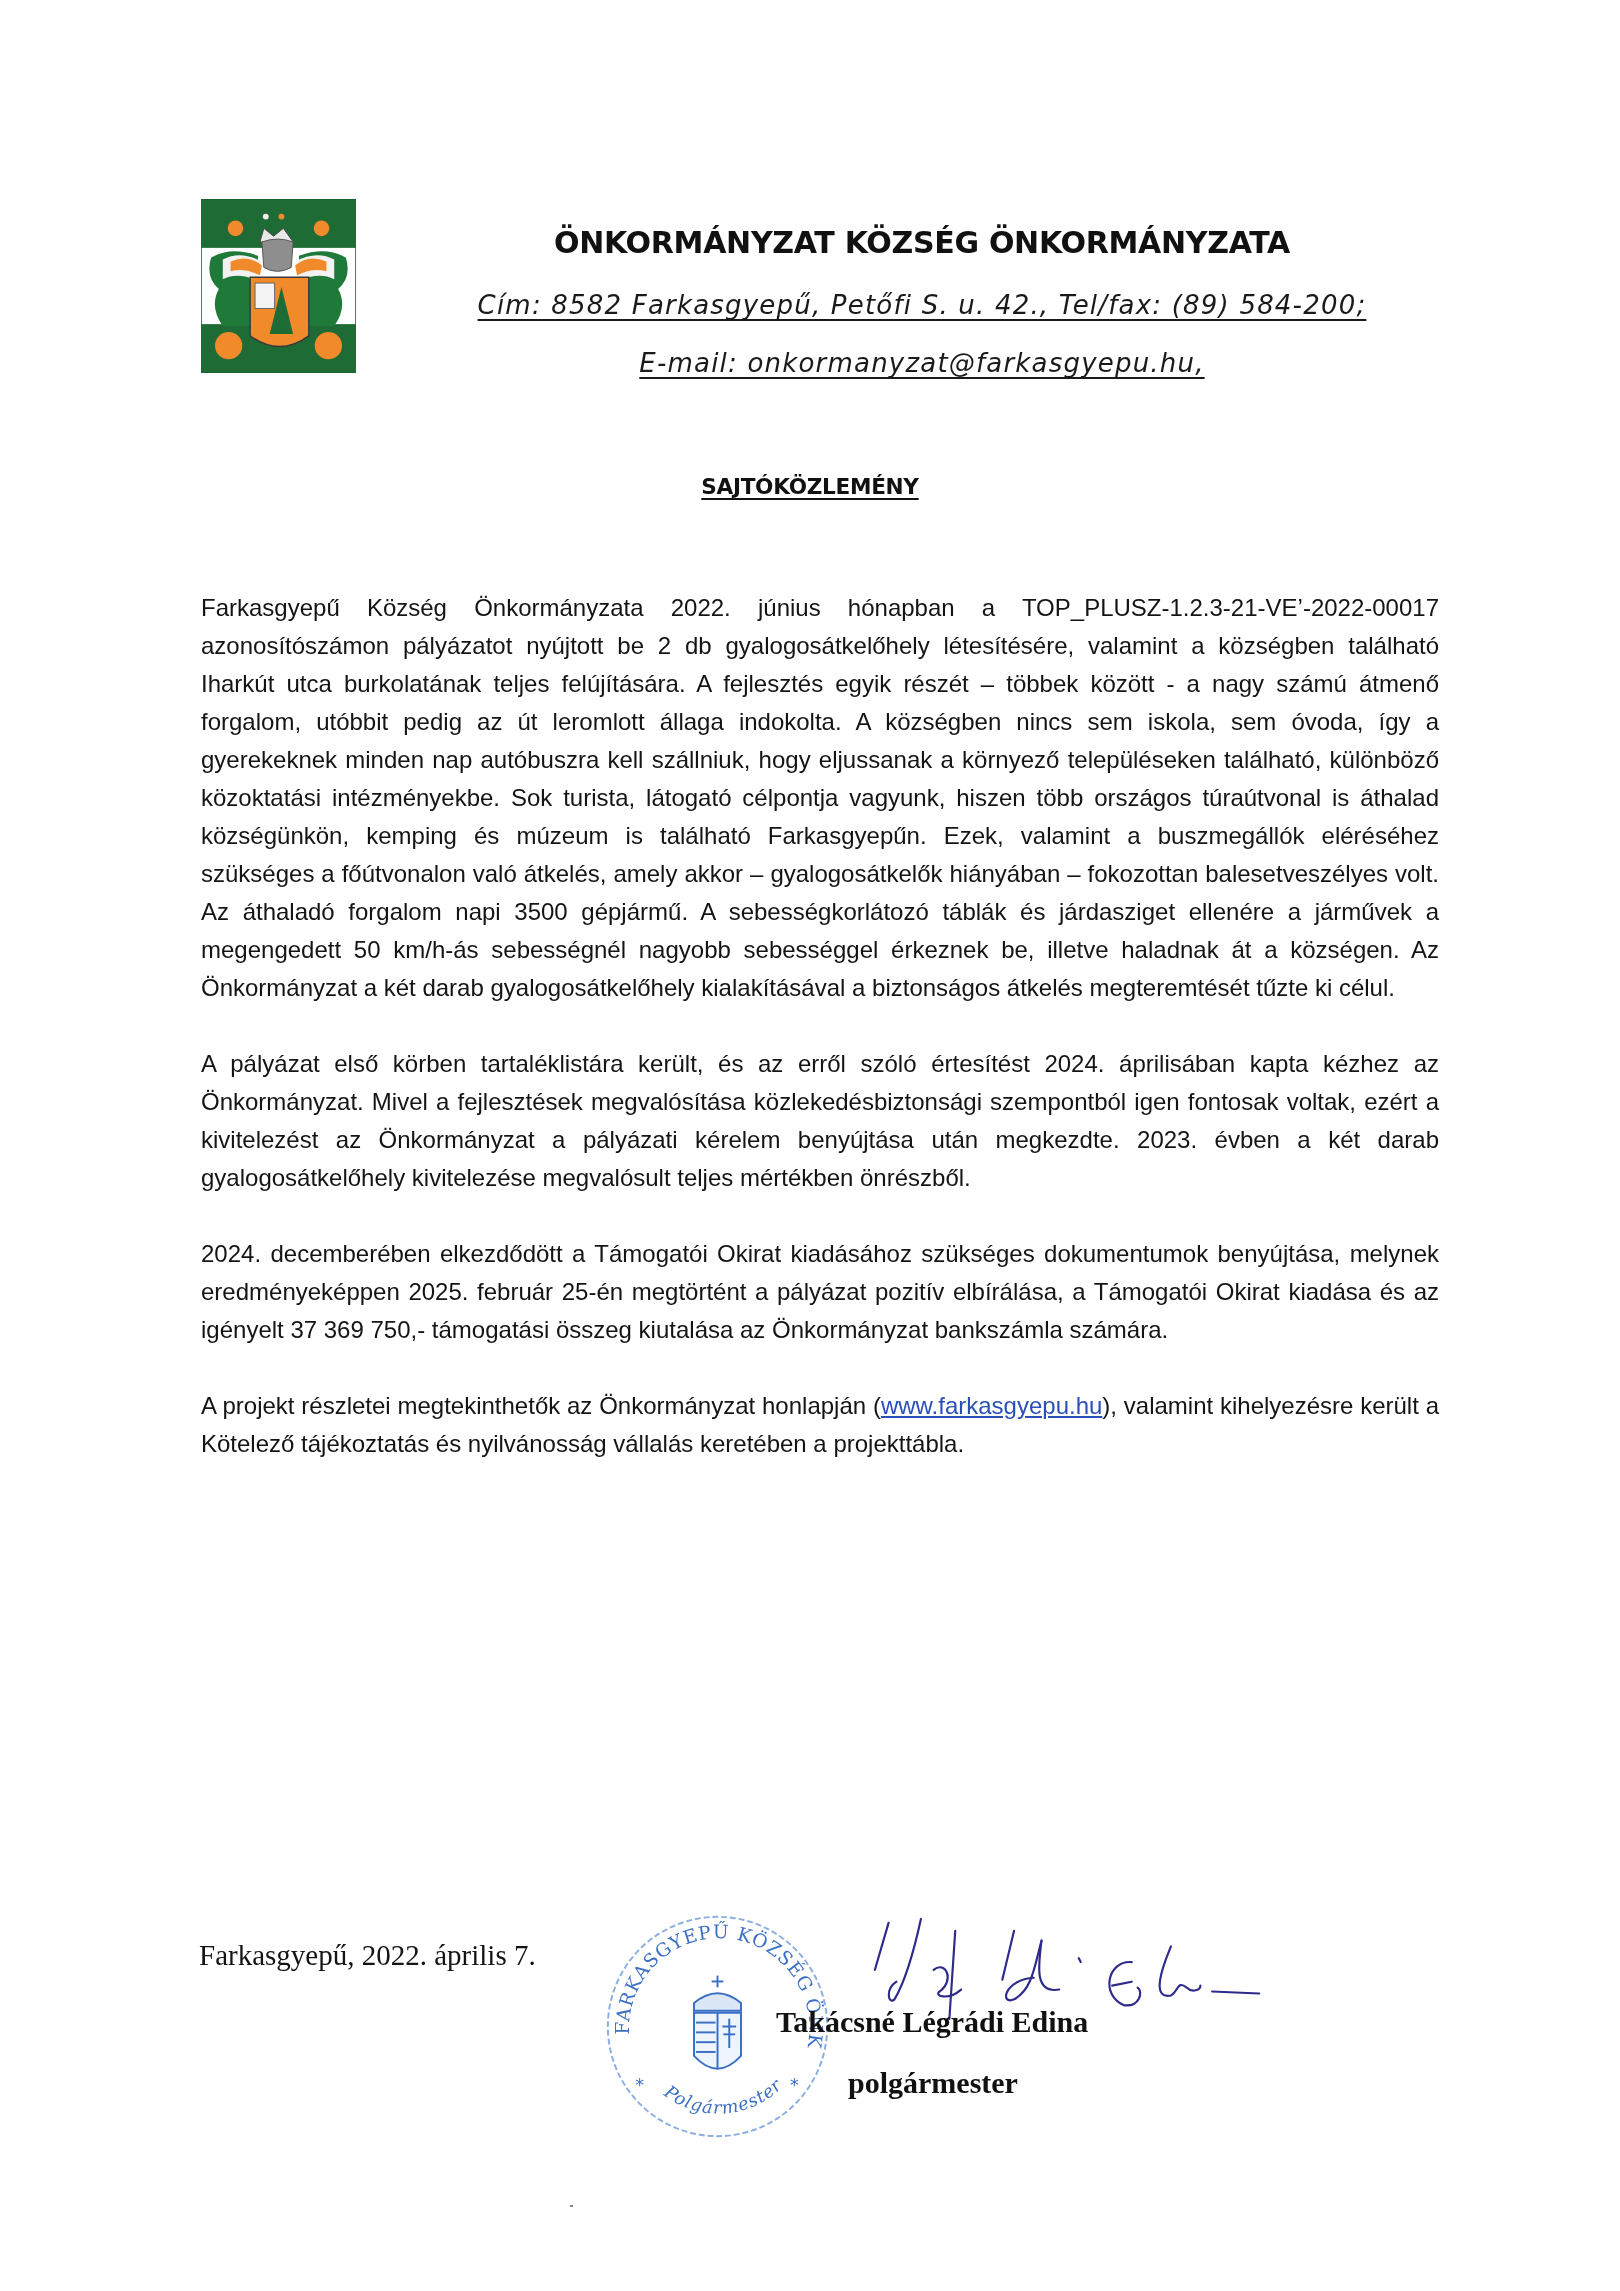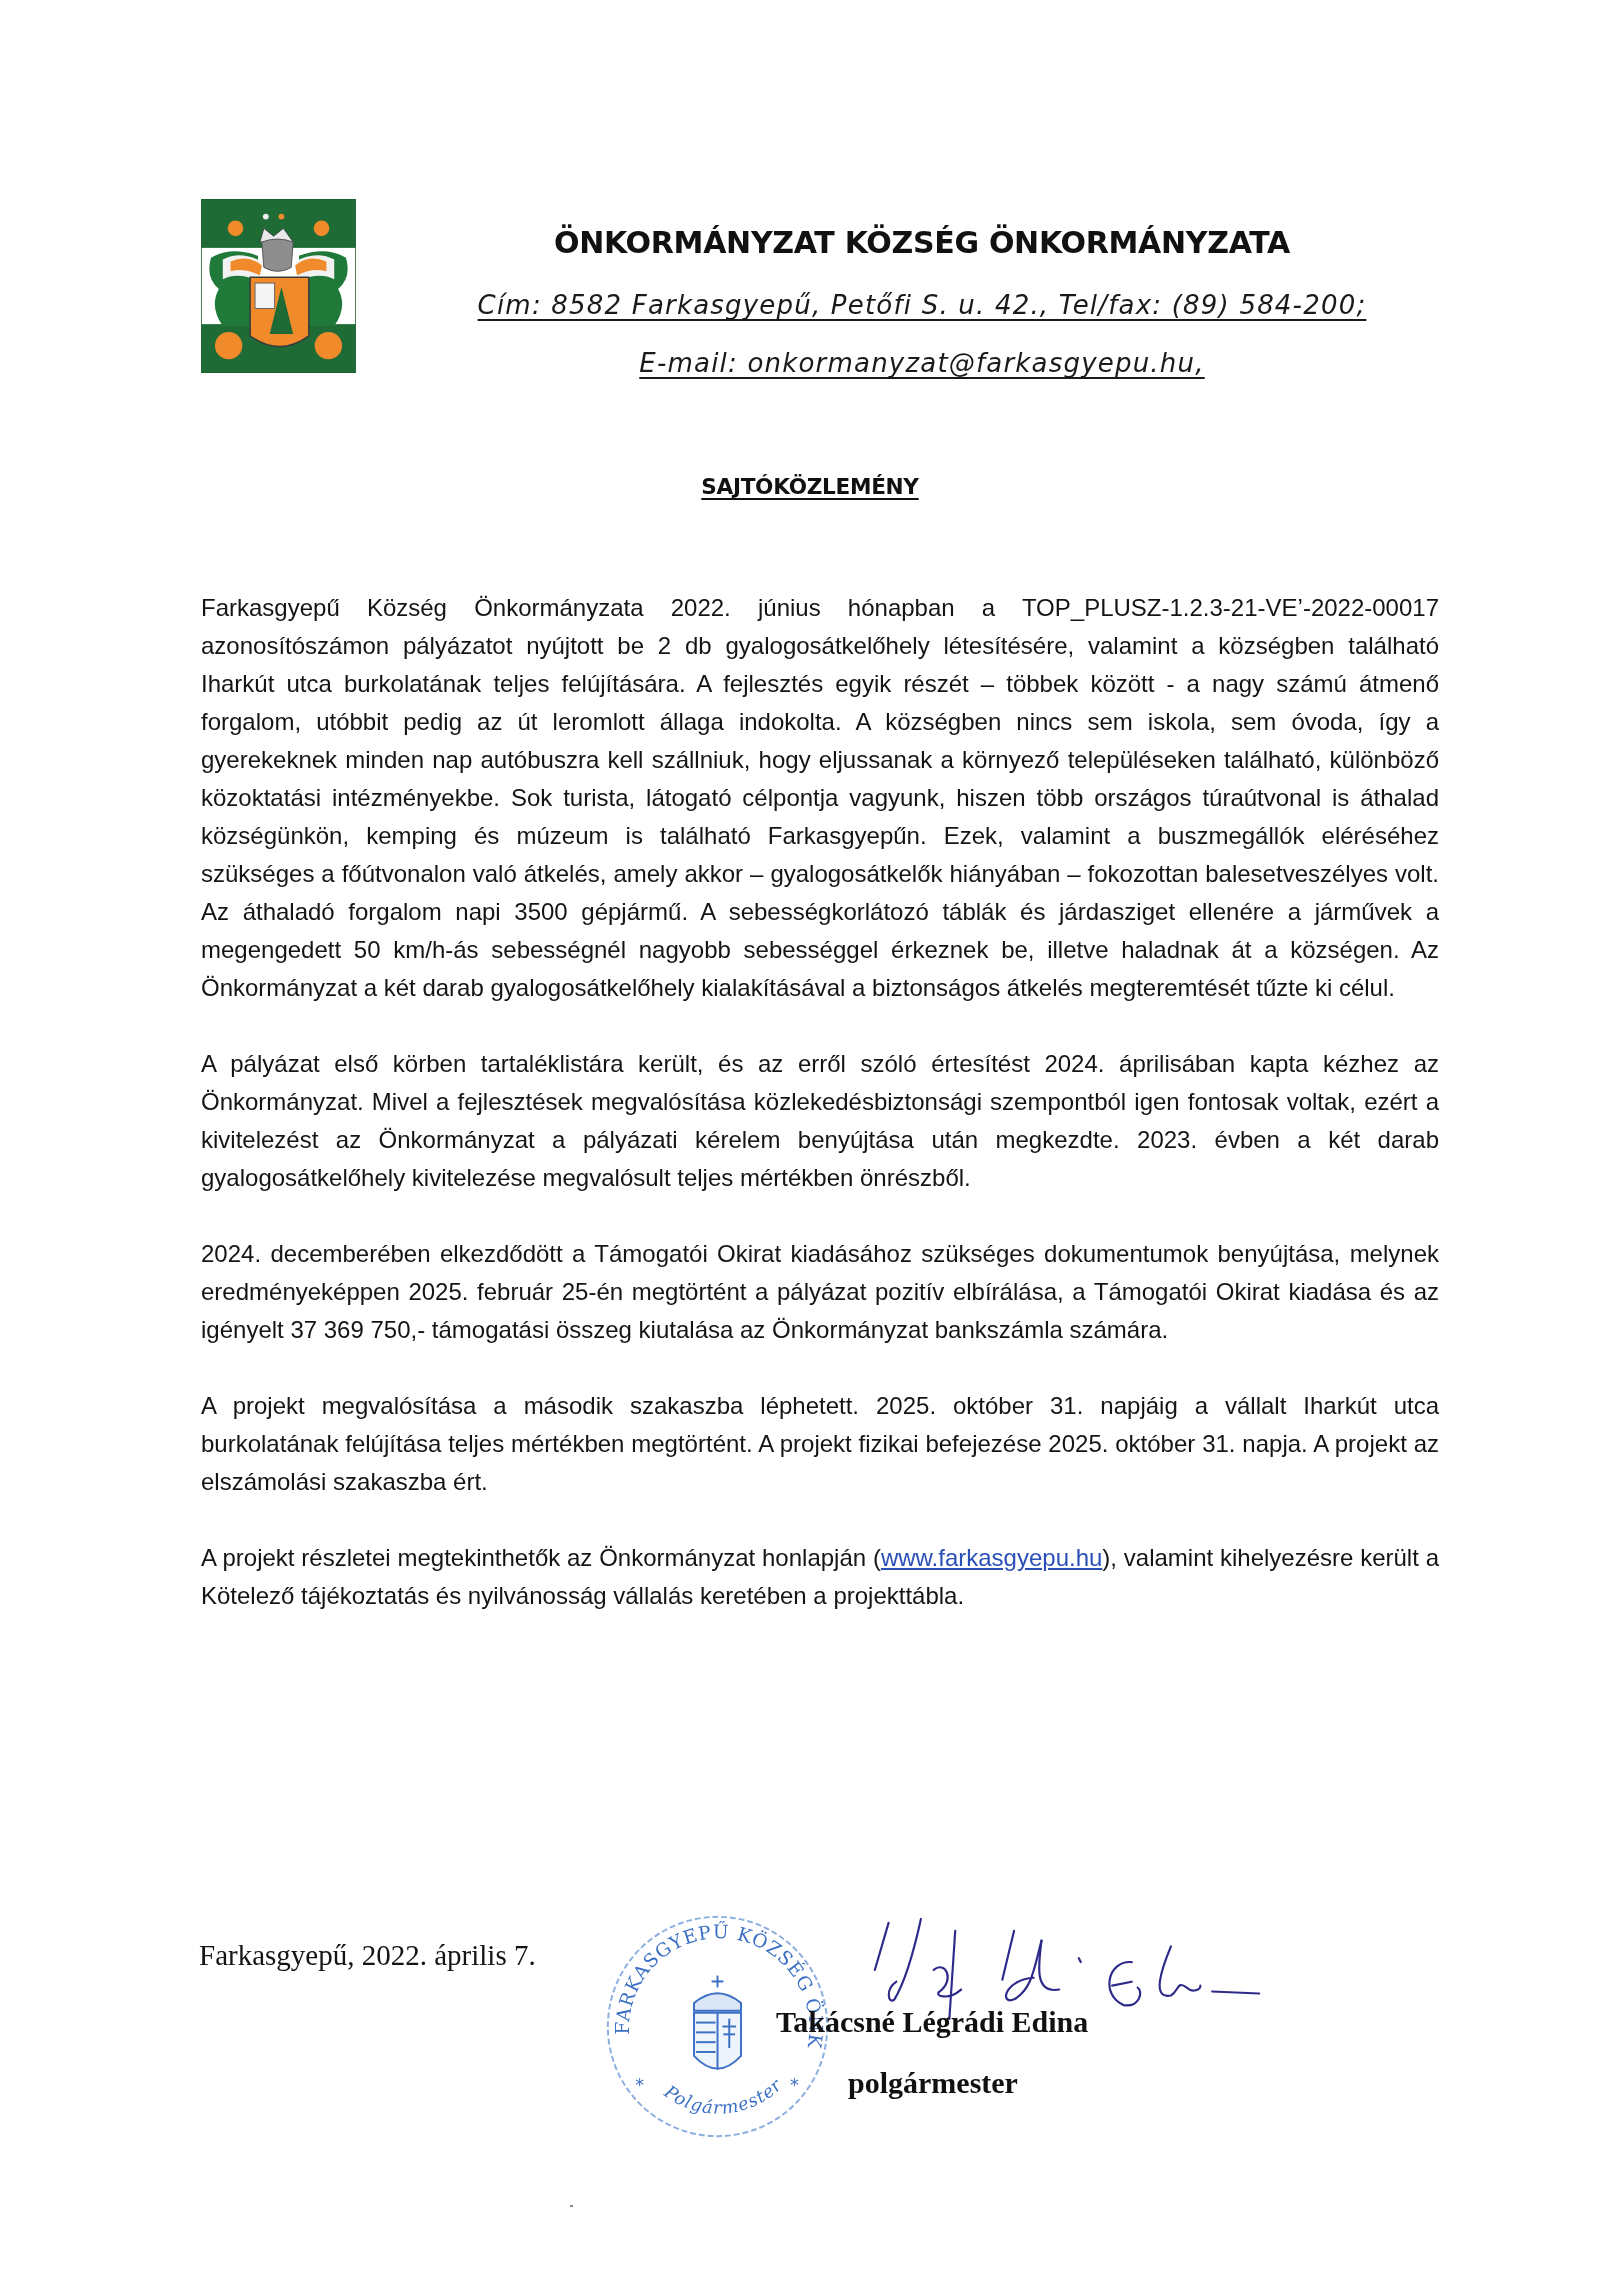--- a/index.html
+++ b/index.html
@@ -93,21 +93,20 @@
 <div class="abs org-title">ÖNKORMÁNYZAT KÖZSÉG ÖNKORMÁNYZATA</div>
 <div class="abs contact contact-address"><span>Cím: 8582 Farkasgyepű, Petőfi S. u. 42., Tel/fax: (89) 584-200;</span></div>
 <div class="abs contact contact-email"><span>E-mail: onkormanyzat@farkasgyepu.hu,</span></div>
 
 <div class="abs press-title"><span>SAJTÓKÖZLEMÉNY</span></div>
 
 <div class="abs body-text">
   <p>Farkasgyepű Község Önkormányzata 2022. június hónapban a TOP_PLUSZ-1.2.3-21-VE’-2022-00017 azonosítószámon pályázatot nyújtott be 2 db gyalogosátkelőhely létesítésére, valamint a községben található Iharkút utca burkolatának teljes felújítására. A fejlesztés egyik részét – többek között - a nagy számú átmenő forgalom, utóbbit pedig az út leromlott állaga indokolta. A községben nincs sem iskola, sem óvoda, így a gyerekeknek minden nap autóbuszra kell szállniuk, hogy eljussanak a környező településeken található, különböző közoktatási intézményekbe. Sok turista, látogató célpontja vagyunk, hiszen több országos túraútvonal is áthalad községünkön, kemping és múzeum is található Farkasgyepűn. Ezek, valamint a buszmegállók eléréséhez szükséges a főútvonalon való átkelés, amely akkor – gyalogosátkelők hiányában – fokozottan balesetveszélyes volt. Az áthaladó forgalom napi 3500 gépjármű. A sebességkorlátozó táblák és járdasziget ellenére a járművek a megengedett 50 km/h-ás sebességnél nagyobb sebességgel érkeznek be, illetve haladnak át a községen. Az Önkormányzat a két darab gyalogosátkelőhely kialakításával a biztonságos átkelés megteremtését tűzte ki célul.</p>
   <p>A pályázat első körben tartaléklistára került, és az erről szóló értesítést 2024. áprilisában kapta kézhez az Önkormányzat. Mivel a fejlesztések megvalósítása közlekedésbiztonsági szempontból igen fontosak voltak, ezért a kivitelezést az Önkormányzat a pályázati kérelem benyújtása után megkezdte.  2023. évben a két darab gyalogosátkelőhely kivitelezése megvalósult teljes mértékben önrészből.</p>
   <p>2024. decemberében elkezdődött a Támogatói Okirat kiadásához szükséges dokumentumok benyújtása, melynek eredményeképpen 2025. február 25-én megtörtént a pályázat pozitív elbírálása, a Támogatói Okirat kiadása és az igényelt 37 369 750,- támogatási összeg kiutalása az Önkormányzat bankszámla számára.</p>
-  <p>A projekt megvalósítása a második szakaszba léphetett. 2025. október 31. napjáig a vállalt Iharkút utca burkolatának felújítása teljes mértékben megtörtént. A projekt fizikai befejezése 2025. október 31. napja. A projekt az elszámolási szakaszba ért.</p>
   <p><span>A projekt részletei megtekinthetők az Önkormányzat honlapján (</span><span class="link">www.farkasgyepu.hu</span><span>), valamint kihelyezésre került a Kötelező tájékoztatás és nyilvánosság vállalás keretében a projekttábla.</span></p>
 </div>
 
 <div class="abs date-line">Farkasgyepű, 2022. április 7.</div>
 
 <div class="abs stamp">
   <svg width="240" height="235" viewBox="0 0 245 240">
     <defs>
       <path id="stampArcTop" d="M 32 128 A 92 92 0 1 1 214 140"></path>
       <path id="stampArcBottom" d="M 58 182 A 92 92 0 0 0 186 184"></path>

